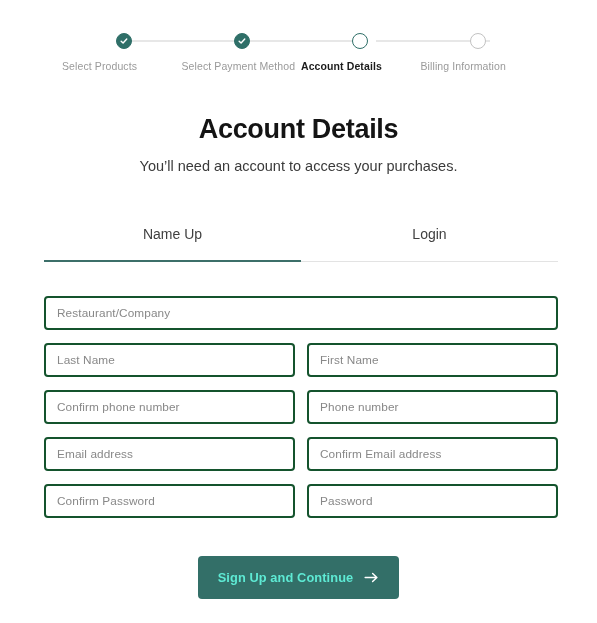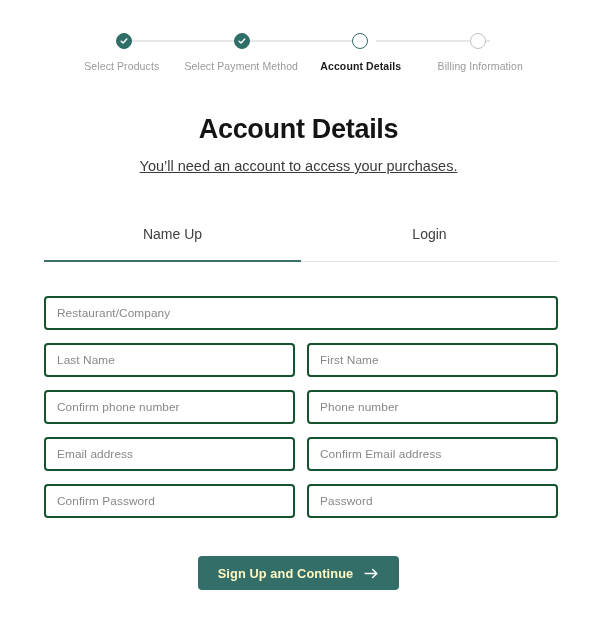--- a/index.html
+++ b/index.html
@@ -77,21 +77,21 @@
 
   .step-labels {
     position: absolute;
     left: 0;
     top: 27px;
     width: 478px;
     display: flex;
   }
   .step-label {
     flex: 1;
-    text-align: center;
+    text-align: left;
     font-size: 10.5px;
     color: #9a9a9a;
     letter-spacing: 0.1px;
     white-space: nowrap;
   }
   .step-label.active {
     color: #1b1b1b;
     font-weight: bold;
   }
 
@@ -108,21 +108,20 @@
     letter-spacing: -0.3px;
   }
   .subheading {
     position: absolute;
     left: 0;
     top: 158px;
     width: 597px;
     text-align: center;
     font-size: 14.5px;
     color: #3a3a3a;
-    text-decoration: underline;
   }
 
   
   .tabs {
     position: absolute;
     left: 44px;
     top: 226px;
     width: 514px;
     height: 36px;
     display: flex;
@@ -179,24 +178,24 @@
   .submit-wrap {
     position: absolute;
     left: 0;
     top: 556px;
     width: 597px;
     display: flex;
     justify-content: center;
   }
   .submit-btn {
     background: #336f68;
-    color: #fef9c3;
+    color: #5eead4;
     border: none;
     border-radius: 4px;
-    height: 34px;
+    height: 43px;
     padding: 0 20px;
     font-family: "Liberation Sans", sans-serif;
     font-size: 12.8px;
     font-weight: bold;
     letter-spacing: 0.1px;
     display: inline-flex;
     align-items: center;
     gap: 11px;
     cursor: pointer;
   }

